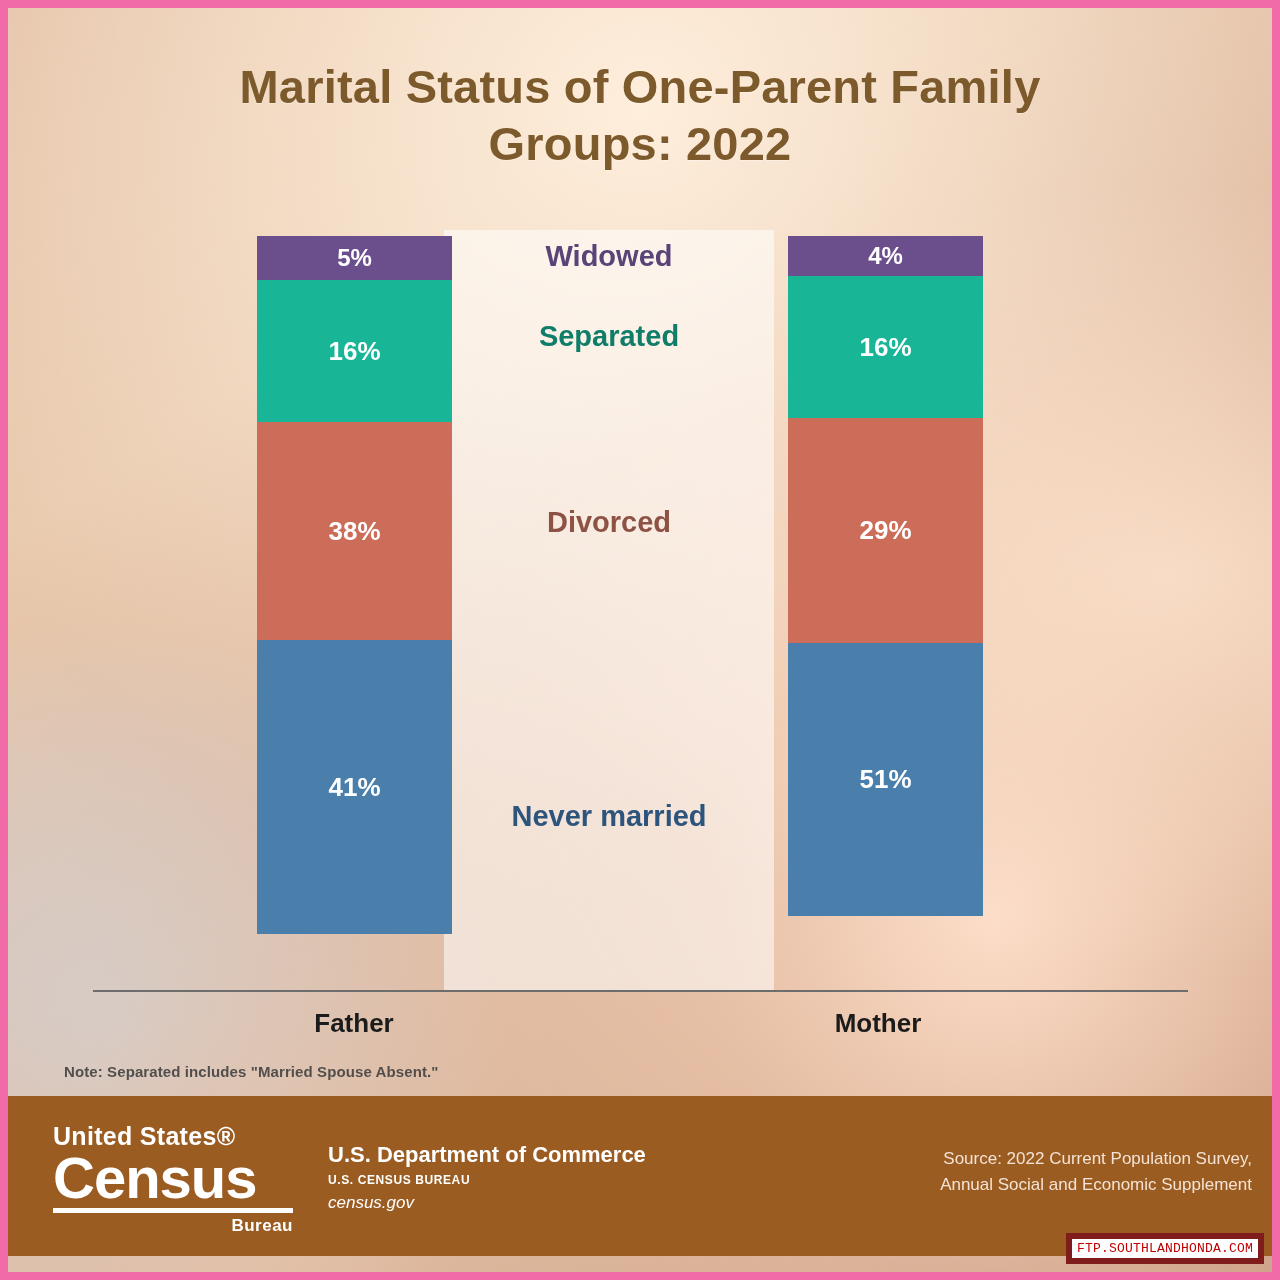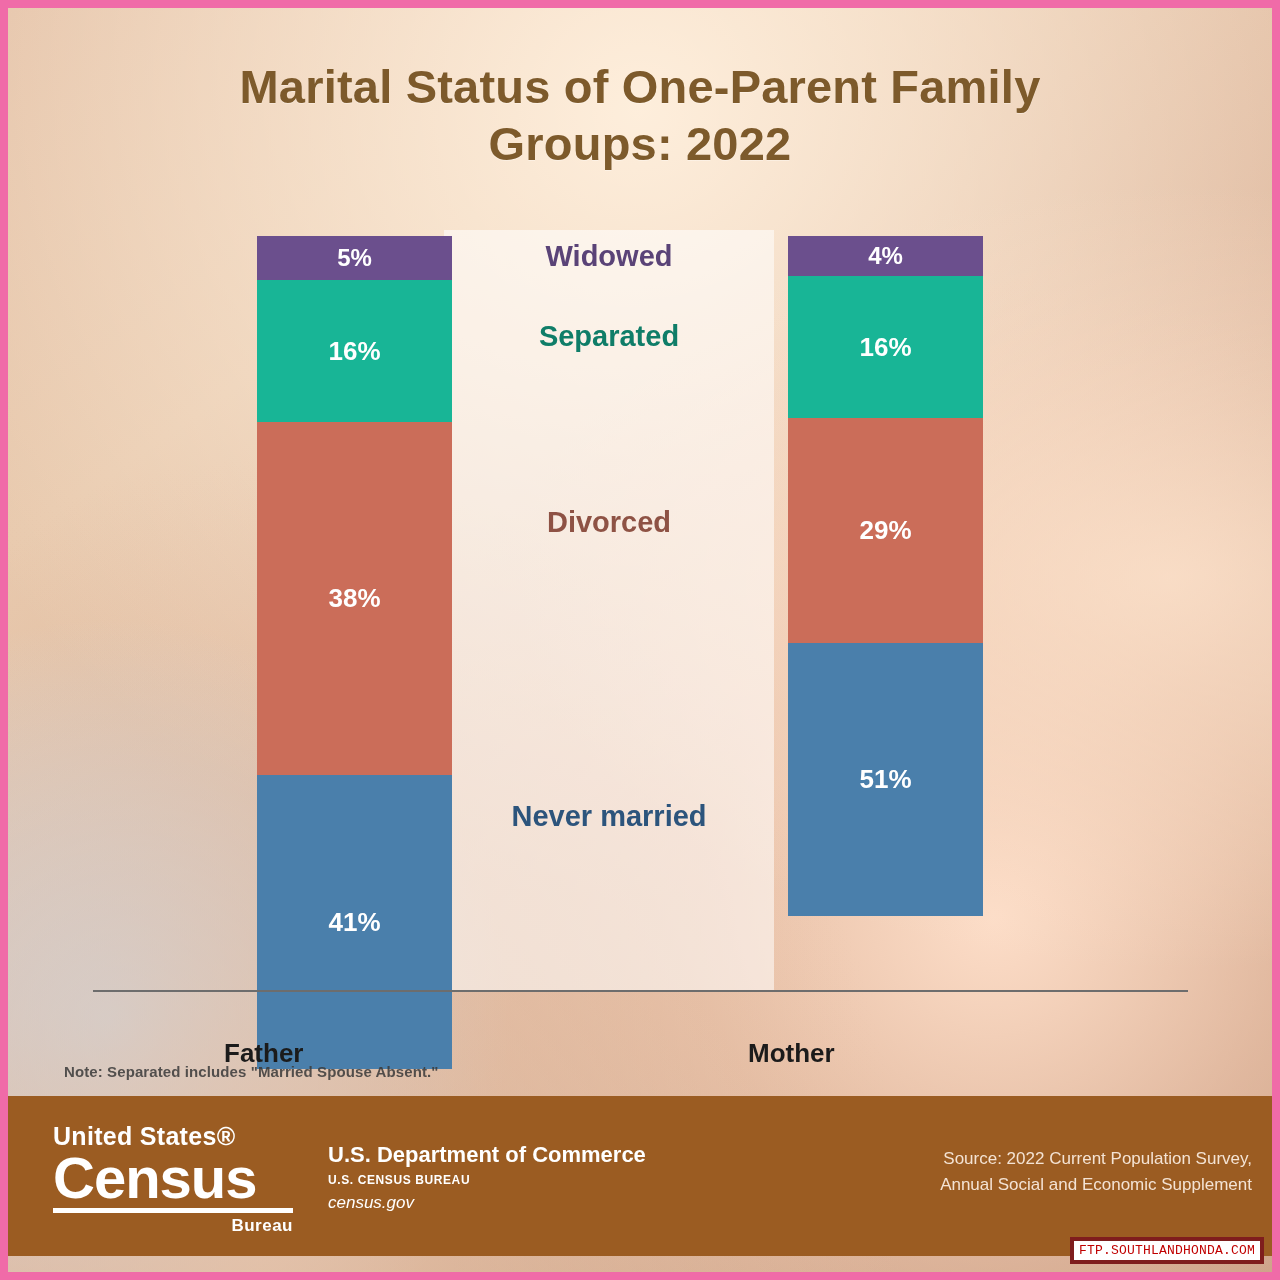--- a/index.html
+++ b/index.html
@@ -62,21 +62,21 @@
   }
   .seg.widow{font-size:24px;}
   .axis{
     position:absolute;
     left:85px;width:1095px;top:982px;height:2px;
     background:#6d6d6d;
   }
   .catlabel{
     position:absolute;top:1000px;
     font-size:26px;font-weight:bold;color:#1b1b1b;
-    width:260px;margin-top:30px;
+    width:260px;text-align:center;
   }
   .catlabel.father{left:216px;}
   .catlabel.mother{left:740px;}
   .legend{
     position:absolute;left:436px;width:330px;
     text-align:center;font-weight:bold;
   }
   .legend span{display:block;}
   .lg-widowed{top:232px;font-size:29px;color:#5a4377;}
   .lg-separated{top:312px;font-size:29px;color:#0f7d68;}
@@ -104,21 +104,21 @@
   .deptblock{position:absolute;left:320px;top:46px;}
   .dept1{font-size:22px;font-weight:bold;}
   .dept2{font-size:12px;font-weight:bold;letter-spacing:.6px;margin-top:5px;}
   .dept3{font-size:17px;font-style:italic;margin-top:6px;}
   .sourceblock{
     position:absolute;right:20px;top:50px;width:430px;
     text-align:right;font-size:17px;line-height:1.5;color:#f4e3d4;
   }
   #watermark{
     position:absolute;right:8px;bottom:8px;
-    background:#ffffff;border:4px solid #7f1d1d;
+    background:#ffffff;border:6px solid #7f1d1d;
     color:#c00000;font-family:"Liberation Mono", monospace;
     font-size:13px;padding:2px 5px;letter-spacing:.2px;
   }
 </style>
 </head>
 <body>
 
 <div id="frame">
   <div id="photo"></div>
 
@@ -133,21 +133,21 @@
 
     <div class="bars">
 
       <div class="col father" style="top:228px;">
         <div class="seg widow" style="height:44px;background:#6b4f8d;">
           <span>5%</span>
         </div>
         <div class="seg" style="height:142px;background:#18b596;">
           <span>16%</span>
         </div>
-        <div class="seg" style="height:353px;background:#cb6d59;">
+        <div class="seg" style="height:218px;background:#cb6d59;">
           <span>38%</span>
         </div>
         <div class="seg" style="height:294px;background:#4a7fab;">
           <span>41%</span>
         </div>
       </div>
 
       <div class="col mother" style="top:228px;">
         <div class="seg widow" style="height:40px;background:#6b4f8d;">
           <span>4%</span>

